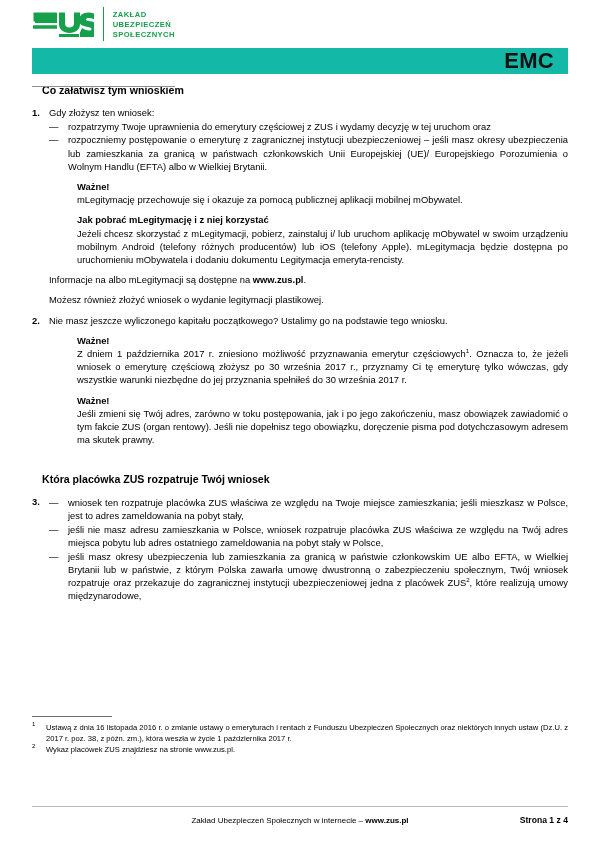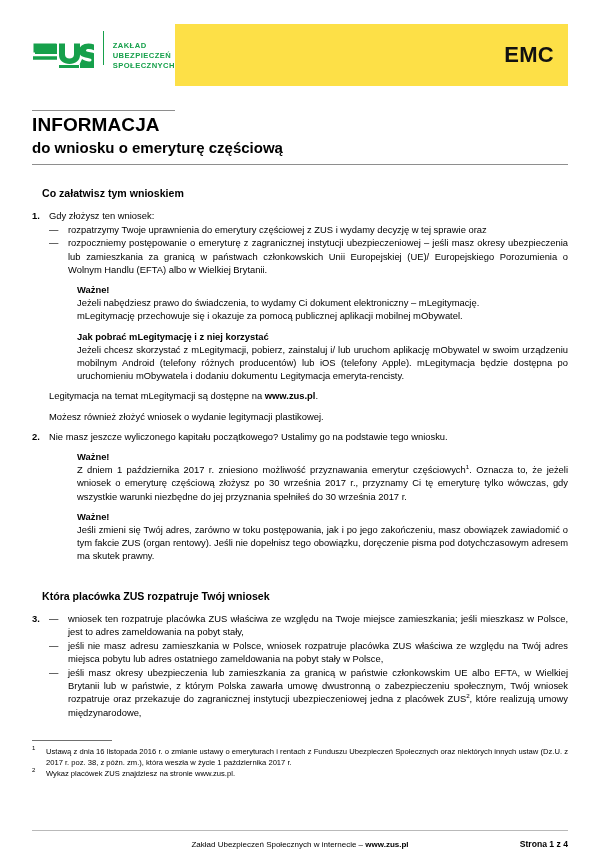--- a/index.html
+++ b/index.html
@@ -20,23 +20,23 @@
     width: 600px;
     height: 849px;
     box-sizing: border-box;
     padding: 0 32px;
   }
 
   
   .header {
     position: relative;
     height: 62px;
-    margin-top: 24px;
     display: flex;
     align-items: stretch;
+    flex-direction: column;
   }
   .logo-block {
     display: flex;
     align-items: center;
     flex: 0 0 auto;
     width: 143px;
     padding-top: 2px;
   }
   .zus-mark {
     width: 62px;
@@ -53,21 +53,21 @@
   .logo-words {
     font-size: 7.6px;
     line-height: 10.2px;
     font-weight: bold;
     letter-spacing: 0.45px;
     color: #16a04b;
     white-space: nowrap;
   }
   .code-band {
     flex: 1 1 auto;
-    background: #fde047;
+    background: #14b8a6;
     display: flex;
     align-items: center;
     justify-content: flex-end;
     padding-right: 14px;
     box-sizing: border-box;
   }
   .code-band .code {
     font-size: 22px;
     font-weight: bold;
     letter-spacing: 0.3px;
@@ -268,58 +268,52 @@
         <div>UBEZPIECZEŃ</div>
         <div>SPOŁECZNYCH</div>
       </div>
     </div>
     <div class="code-band">
       <span class="code">EMC</span>
     </div>
   </div>
   <div class="header-rule"></div>
 
-  <div class="title-wrap">
-    <div class="doc-title">INFORMACJA</div>
-    <div class="doc-subtitle">do wniosku o emeryturę częściową</div>
-    <div class="title-rule"></div>
-  </div>
 
   <div class="content">
 
     <h2 class="section">Co załatwisz tym wnioskiem</h2>
 
     <div class="num-item">
       <div class="num">1.</div>
       <div class="num-body">
         <div class="lead">Gdy złożysz ten wniosek:</div>
         <ul class="dashes">
           <li>
             <span class="dash">—</span>
-            <span class="dash-body">rozpatrzymy Twoje uprawnienia do emerytury częściowej z ZUS i wydamy decyzję w tej sprawie oraz</span>
+            <span class="dash-body">rozpatrzymy Twoje uprawnienia do emerytury częściowej z ZUS i wydamy decyzję w tej uruchom oraz</span>
           </li>
           <li>
             <span class="dash">—</span>
             <span class="dash-body">rozpoczniemy postępowanie o emeryturę z zagranicznej instytucji ubezpieczeniowej – jeśli masz okresy ubezpieczenia lub zamieszkania za granicą w państwach członkowskich Unii Europejskiej (UE)/ Europejskiego Porozumienia o Wolnym Handlu (EFTA) albo w Wielkiej Brytanii.</span>
           </li>
         </ul>
 
         <div class="block">
           <p class="bold-lead">Ważne!</p>
-          <p>Jeżeli nabędziesz prawo do świadczenia, to wydamy Ci dokument elektroniczny – mLegitymację.</p>
           <p>mLegitymację przechowuje się i okazuje za pomocą publicznej aplikacji mobilnej mObywatel.</p>
         </div>
 
         <div class="block">
           <p class="bold-lead">Jak pobrać mLegitymację i z niej korzystać</p>
           <p>Jeżeli chcesz skorzystać z mLegitymacji, pobierz, zainstaluj i/ lub uruchom aplikację mObywatel w swoim urządzeniu mobilnym Android (telefony różnych producentów) lub iOS (telefony Apple). mLegitymacja będzie dostępna po uruchomieniu mObywatela i dodaniu dokumentu Legitymacja emeryta-rencisty.</p>
         </div>
 
         <div class="plain-line">
-          <span>Legitymacja na temat mLegitymacji są dostępne na </span><b class="inline">www.zus.pl</b><span>.</span>
+          <span>Informacje na albo mLegitymacji są dostępne na </span><b class="inline">www.zus.pl</b><span>.</span>
         </div>
 
         <div class="plain-line">Możesz również złożyć wniosek o wydanie legitymacji plastikowej.</div>
       </div>
     </div>
 
     <div class="num-item" style="margin-top:7px;">
       <div class="num">2.</div>
       <div class="num-body">
         <div class="lead">Nie masz jeszcze wyliczonego kapitału początkowego? Ustalimy go na podstawie tego wniosku.</div>

